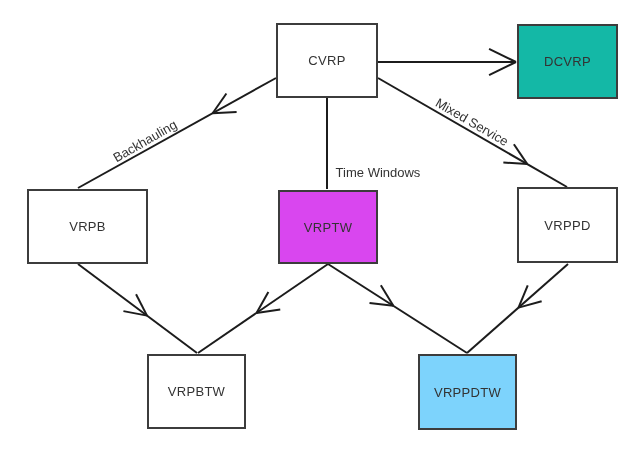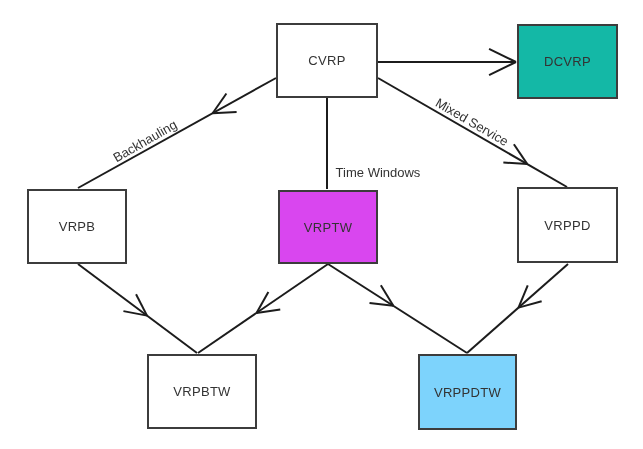--- a/index.html
+++ b/index.html
@@ -68,30 +68,30 @@
       <line x1="568" y1="264" x2="467" y2="353" stroke="#1c1c1c" stroke-width="2"></line>
       <line x1="518.51" y1="307.61" x2="527.7384553458039" y2="285.4551898692293" stroke="#1c1c1c" stroke-width="2"></line>
       <line x1="518.51" y1="307.61" x2="541.6498330603371" y2="301.24225896100285" stroke="#1c1c1c" stroke-width="2"></line>
     </svg>
     <div class="node" style="left: 276px; top: 23px; width: 102px; height: 75px; border-color: rgb(60, 60, 60); background: rgb(255, 255, 255); color: rgb(51, 51, 51);">
       <span>CVRP</span>
     </div>
     <div class="node" style="left: 517px; top: 24px; width: 101px; height: 75px; border-color: rgb(60, 60, 60); background: #14b8a6; color: rgb(51, 51, 51);">
       <span>DCVRP</span>
     </div>
-    <div class="node" style="left: 27px; top: 189px; width: 100px; height: 75px; border-color: rgb(60, 60, 60); background: rgb(255, 255, 255); color: rgb(51, 51, 51);">
+    <div class="node" style="left: 27px; top: 189px; width: 121px; height: 75px; border-color: rgb(60, 60, 60); background: rgb(255, 255, 255); color: rgb(51, 51, 51);">
       <span>VRPB</span>
     </div>
     <div class="node" style="left: 278px; top: 190px; width: 100px; height: 74px; border-color: rgb(60, 60, 60); background: #d946ef; color: rgb(51, 51, 51);">
       <span>VRPTW</span>
     </div>
     <div class="node" style="left: 517px; top: 187px; width: 101px; height: 76px; border-color: rgb(60, 60, 60); background: rgb(255, 255, 255); color: rgb(51, 51, 51);">
       <span>VRPPD</span>
     </div>
-    <div class="node" style="left: 147px; top: 354px; width: 110px; height: 75px; border-color: rgb(60, 60, 60); background: rgb(255, 255, 255); color: rgb(51, 51, 51);">
+    <div class="node" style="left: 147px; top: 354px; width: 99px; height: 75px; border-color: rgb(60, 60, 60); background: rgb(255, 255, 255); color: rgb(51, 51, 51);">
       <span>VRPBTW</span>
     </div>
     <div class="node" style="left: 418px; top: 354px; width: 99px; height: 76px; border-color: rgb(60, 60, 60); background: #7dd3fc; color: rgb(51, 51, 51);">
       <span>VRPPDTW</span>
     </div>
     <div class="edge-label" style="left: 145px; top: 141px; color: rgb(51, 51, 51); transform: translate(-50%, -50%) rotate(-30deg);">Backhauling</div>
     <div class="edge-label" style="left: 378px; top: 172px; color: rgb(51, 51, 51); transform: translate(-50%, -50%) rotate(0deg);">Time Windows</div>
     <div class="edge-label" style="left: 472px; top: 122px; color: rgb(51, 51, 51); transform: translate(-50%, -50%) rotate(30deg);">Mixed Service</div>
   </div>
 

